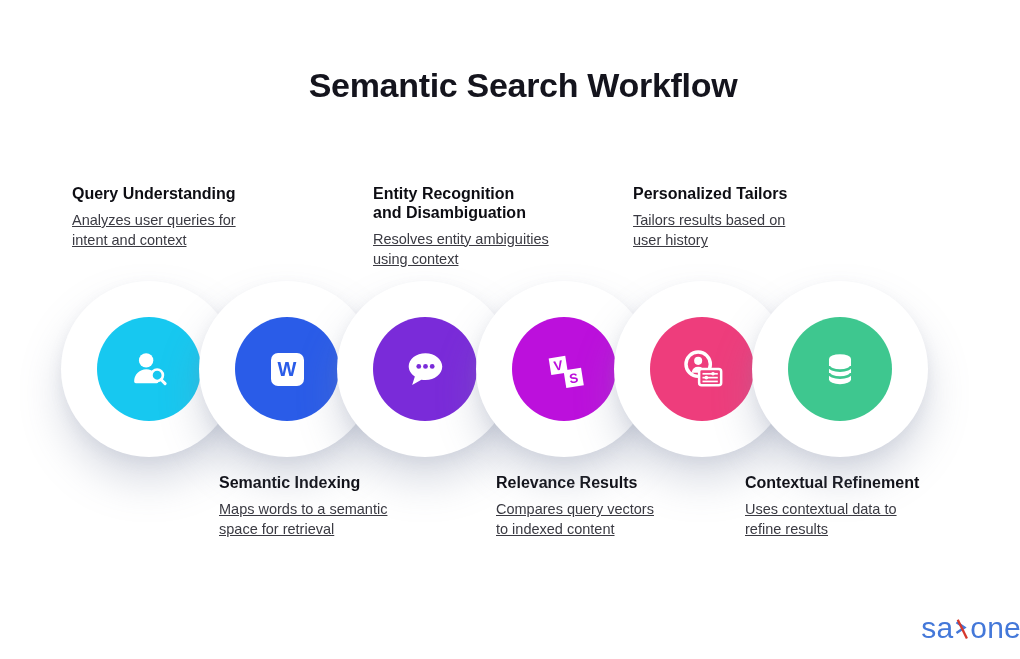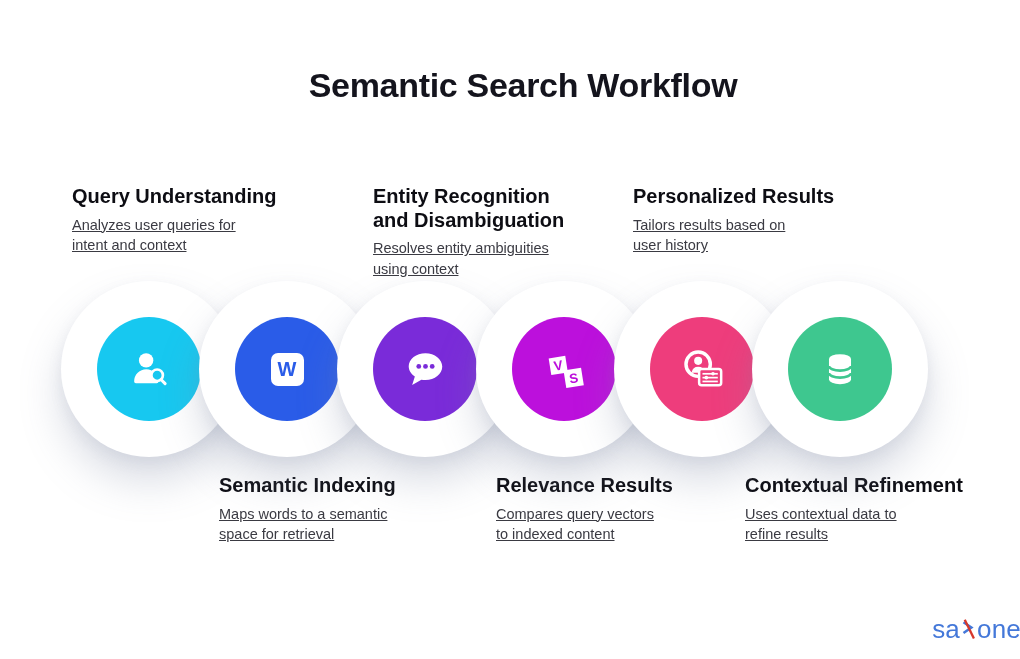--- a/index.html
+++ b/index.html
@@ -8,42 +8,42 @@
     background:#ffffff;overflow:hidden;
     font-family:"Liberation Sans","DejaVu Sans",sans-serif;
     padding-left:26px;
   }
   .page-title{
     position:absolute;top:66px;left:0;width:100%;margin:0;
     text-align:center;font-size:34px;font-weight:800;letter-spacing:-0.3px;
     color:#14141d;
   }
   .label{position:absolute;width:250px;}
-  .label .h{font-size:20px;font-weight:700;color:#0d0d13;line-height:1.18;margin-bottom:6px;}
+  .label .h{font-size:16px;font-weight:700;color:#0d0d13;line-height:1.18;margin-bottom:6px;}
   .label .h span{display:block;}
   .label .d{font-size:14.5px;color:#3a3a42;line-height:1.42;text-decoration:underline;}
   .label .d span{display:block;}
   .ring{
     position:absolute;width:176px;height:176px;border-radius:50%;
     background:#ffffff;display:flex;align-items:center;justify-content:center;
     box-shadow:0 24px 42px rgba(128,138,164,0.30), 0 6px 14px rgba(128,138,164,0.12);
   }
   .disc{
     width:104px;height:104px;border-radius:50%;
     display:flex;align-items:center;justify-content:center;
   }
   .badge-w{
     width:33px;height:33px;background:#ffffff;border-radius:7px;
     display:flex;align-items:center;justify-content:center;
     font-size:20px;font-weight:700;color:inherit;
   }
   .logo{
     position:absolute;right:25px;bottom:14px;
-    display:flex;
-    font-size:26px;color:#4478d9;letter-spacing:0.2px;
+    display:flex;align-items:center;
+    font-size:30px;color:#4478d9;letter-spacing:0.2px;
   }
   .logo .yglyph{margin:0 1px 0 1px;display:block;}
 </style>
 </head>
 <body>
 
 <div class="canvas">
 
   <h1 class="page-title">Semantic Search Workflow</h1>
 
@@ -63,21 +63,21 @@
       <span>and Disambiguation</span>
     </div>
     <div class="d">
       <span>Resolves entity ambiguities</span>
       <span>using context</span>
     </div>
   </div>
 
   <div class="label" style="left:633px;top:185px">
     <div class="h">
-        <span>Personalized Results</span>
+        <span>Personalized Tailors</span>
       </div>
     <div class="d">
       <span>Tailors results based on</span>
       <span>user history</span>
     </div>
   </div>
 
   <div class="label" style="left:219px;top:474px">
     <div class="h">
         <span>Semantic Indexing</span>

